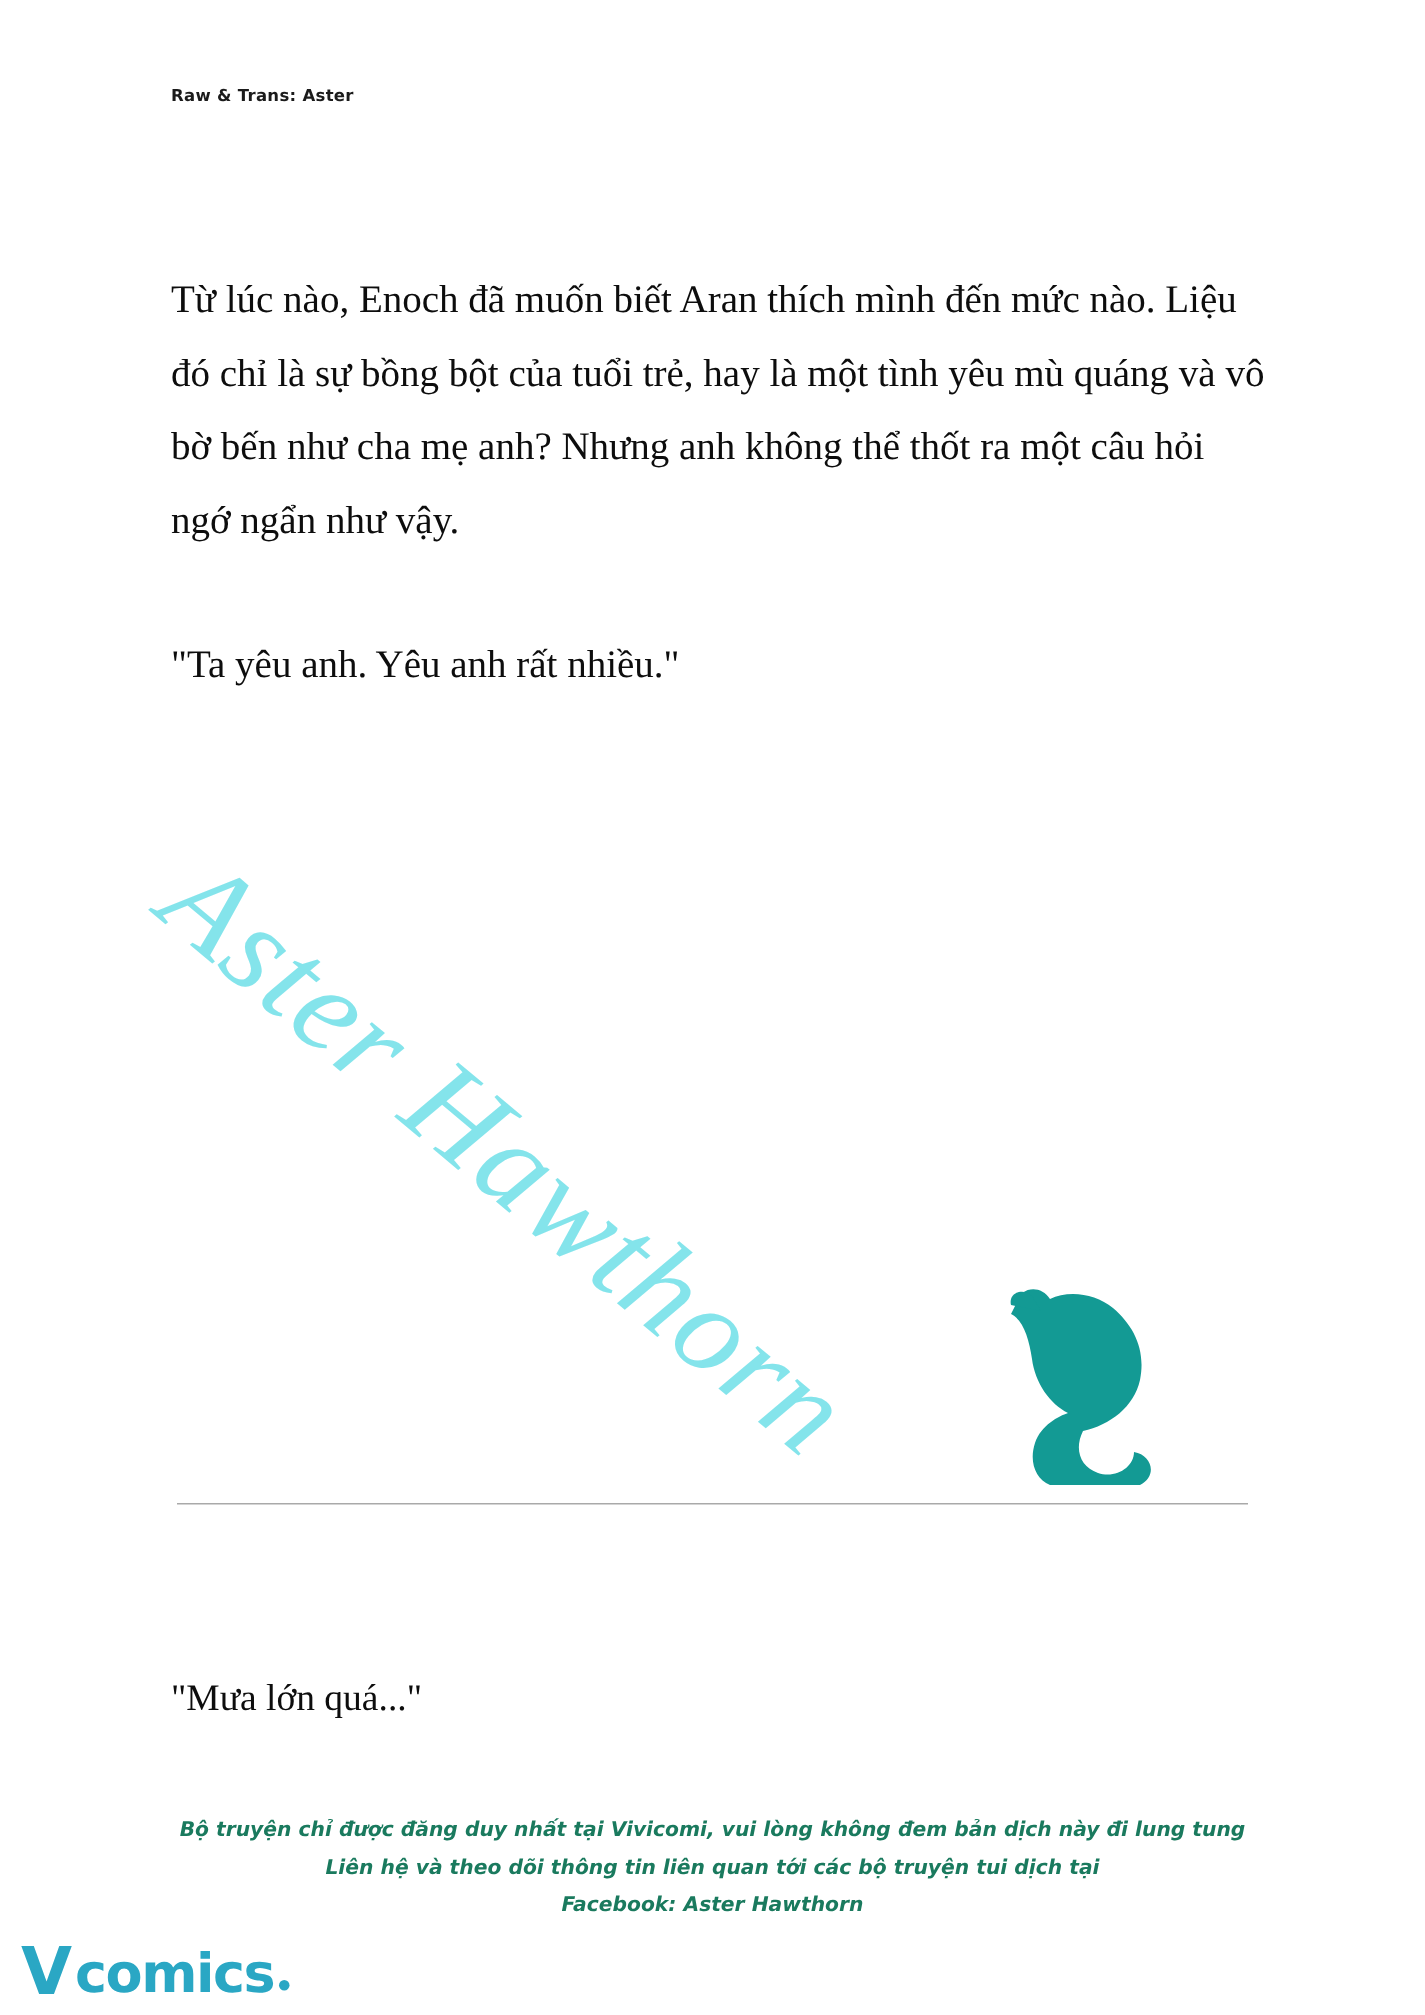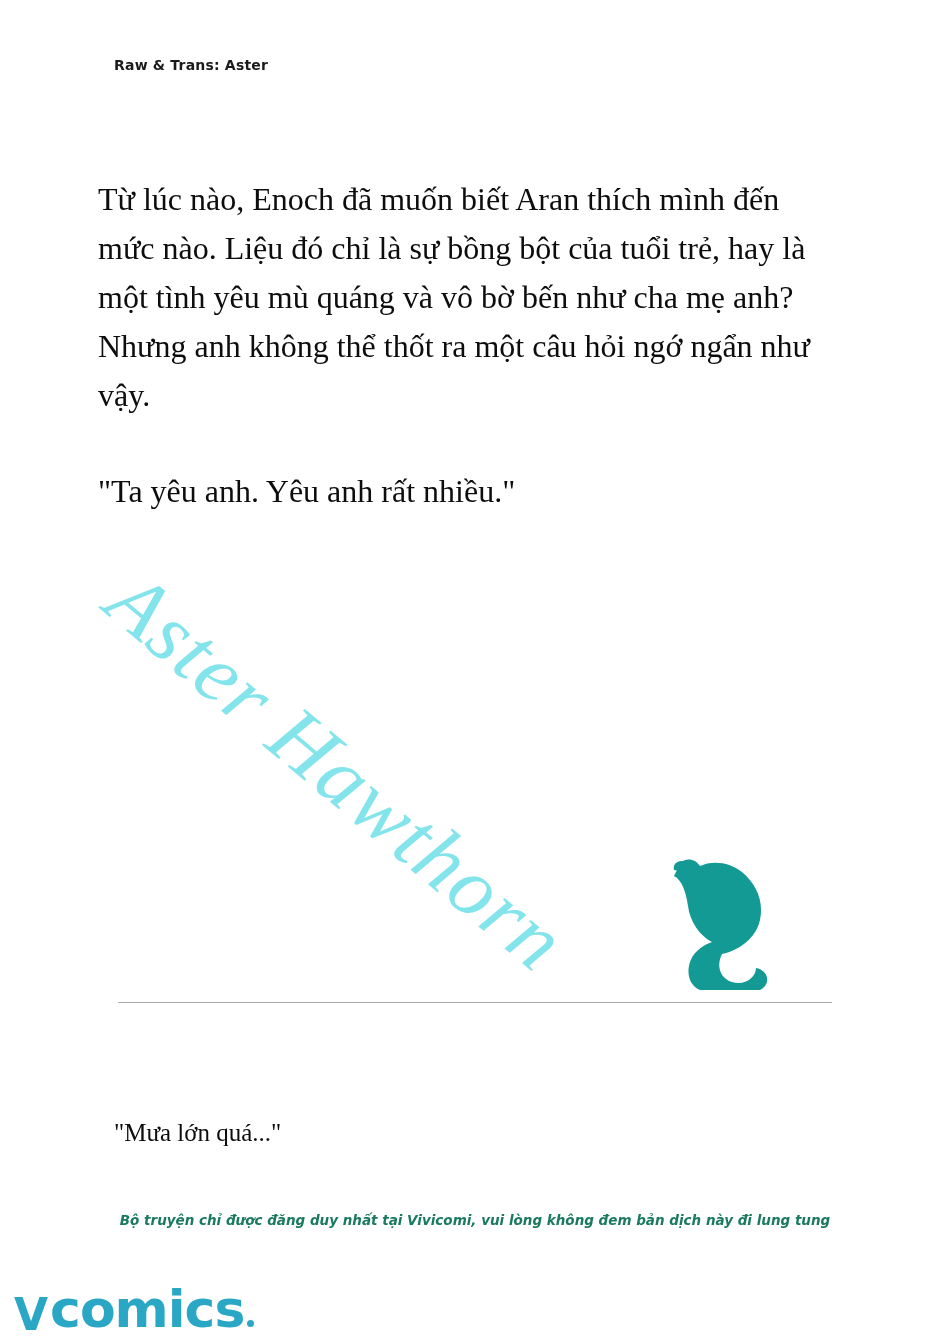--- a/index.html
+++ b/index.html
@@ -19,33 +19,33 @@
     position: absolute;
     inset: 0;
     background: #ffffff;
   }
 
   .header-credit {
     position: absolute;
     left: 114px;
     top: 57px;
     font-family: "DejaVu Sans", sans-serif;
-    font-size: 14px;
+    font-size: 11px;
     font-weight: 700;
     color: #1b1b1b;
     letter-spacing: 0.2px;
   }
 
   .body-text {
     position: absolute;
-    left: 98px;
+    left: 114px;
     top: 175px;
     width: 730px;
     font-family: "Liberation Serif", serif;
-    font-size: 32px;
+    font-size: 26px;
     line-height: 49px;
     color: #0d0d0d;
   }
 
   .para {
     margin: 0 0 47px 0;
   }
   .para:last-child { margin-bottom: 0; }
 
   .divider {
@@ -126,21 +126,21 @@
   }
   .brand-v {
     font-family: "DejaVu Sans", sans-serif;
     font-size: 44px;
     font-weight: 700;
     color: #2aa7c4;
     line-height: 0.85;
   }
   .brand-word {
     font-family: "DejaVu Sans", sans-serif;
-    font-size: 52px;
+    font-size: 36px;
     font-weight: 700;
     color: #2aa7c4;
     line-height: 0.9;
     letter-spacing: -1px;
   }
   .brand-dot {
     width: 7px;
     height: 7px;
     border-radius: 50%;
     background: #2aa7c4;
@@ -171,20 +171,22 @@
 
   <div class="cat-mark">
     <svg viewBox="0 0 130 140" width="130" height="140" aria-hidden="true">
       <path d="M18 18 C20 8, 34 6, 40 16 C52 10, 70 12, 82 22 C96 34, 104 50, 100 70 C96 88, 80 100, 62 104 C56 116, 60 128, 72 132 C84 136, 96 128, 96 118 C108 120, 112 134, 100 140 L40 140 C30 136, 26 124, 30 112 C34 100, 46 94, 52 92 C40 86, 30 72, 28 56 C26 42, 22 30, 14 26 Z" fill="#139a94"></path>
       <path d="M14 20 C12 12, 22 8, 28 14 L34 24 Z" fill="#139a94"></path>
     </svg>
   </div>
 
   <div class="footer-note">
     <div>Bộ truyện chỉ được đăng duy nhất tại Vivicomi, vui lòng không đem bản dịch này đi lung tung</div>
+    <div>Liên hệ và theo dõi thông tin liên quan tới các bộ truyện tui dịch tại</div>
+    <div>Facebook: Aster Hawthorn</div>
   </div>
 
   <div class="brand">
     <span class="brand-v">V</span>
     <span class="brand-word">comics</span>
     <span class="brand-dot"></span>
   </div>
 
 </div>
 

